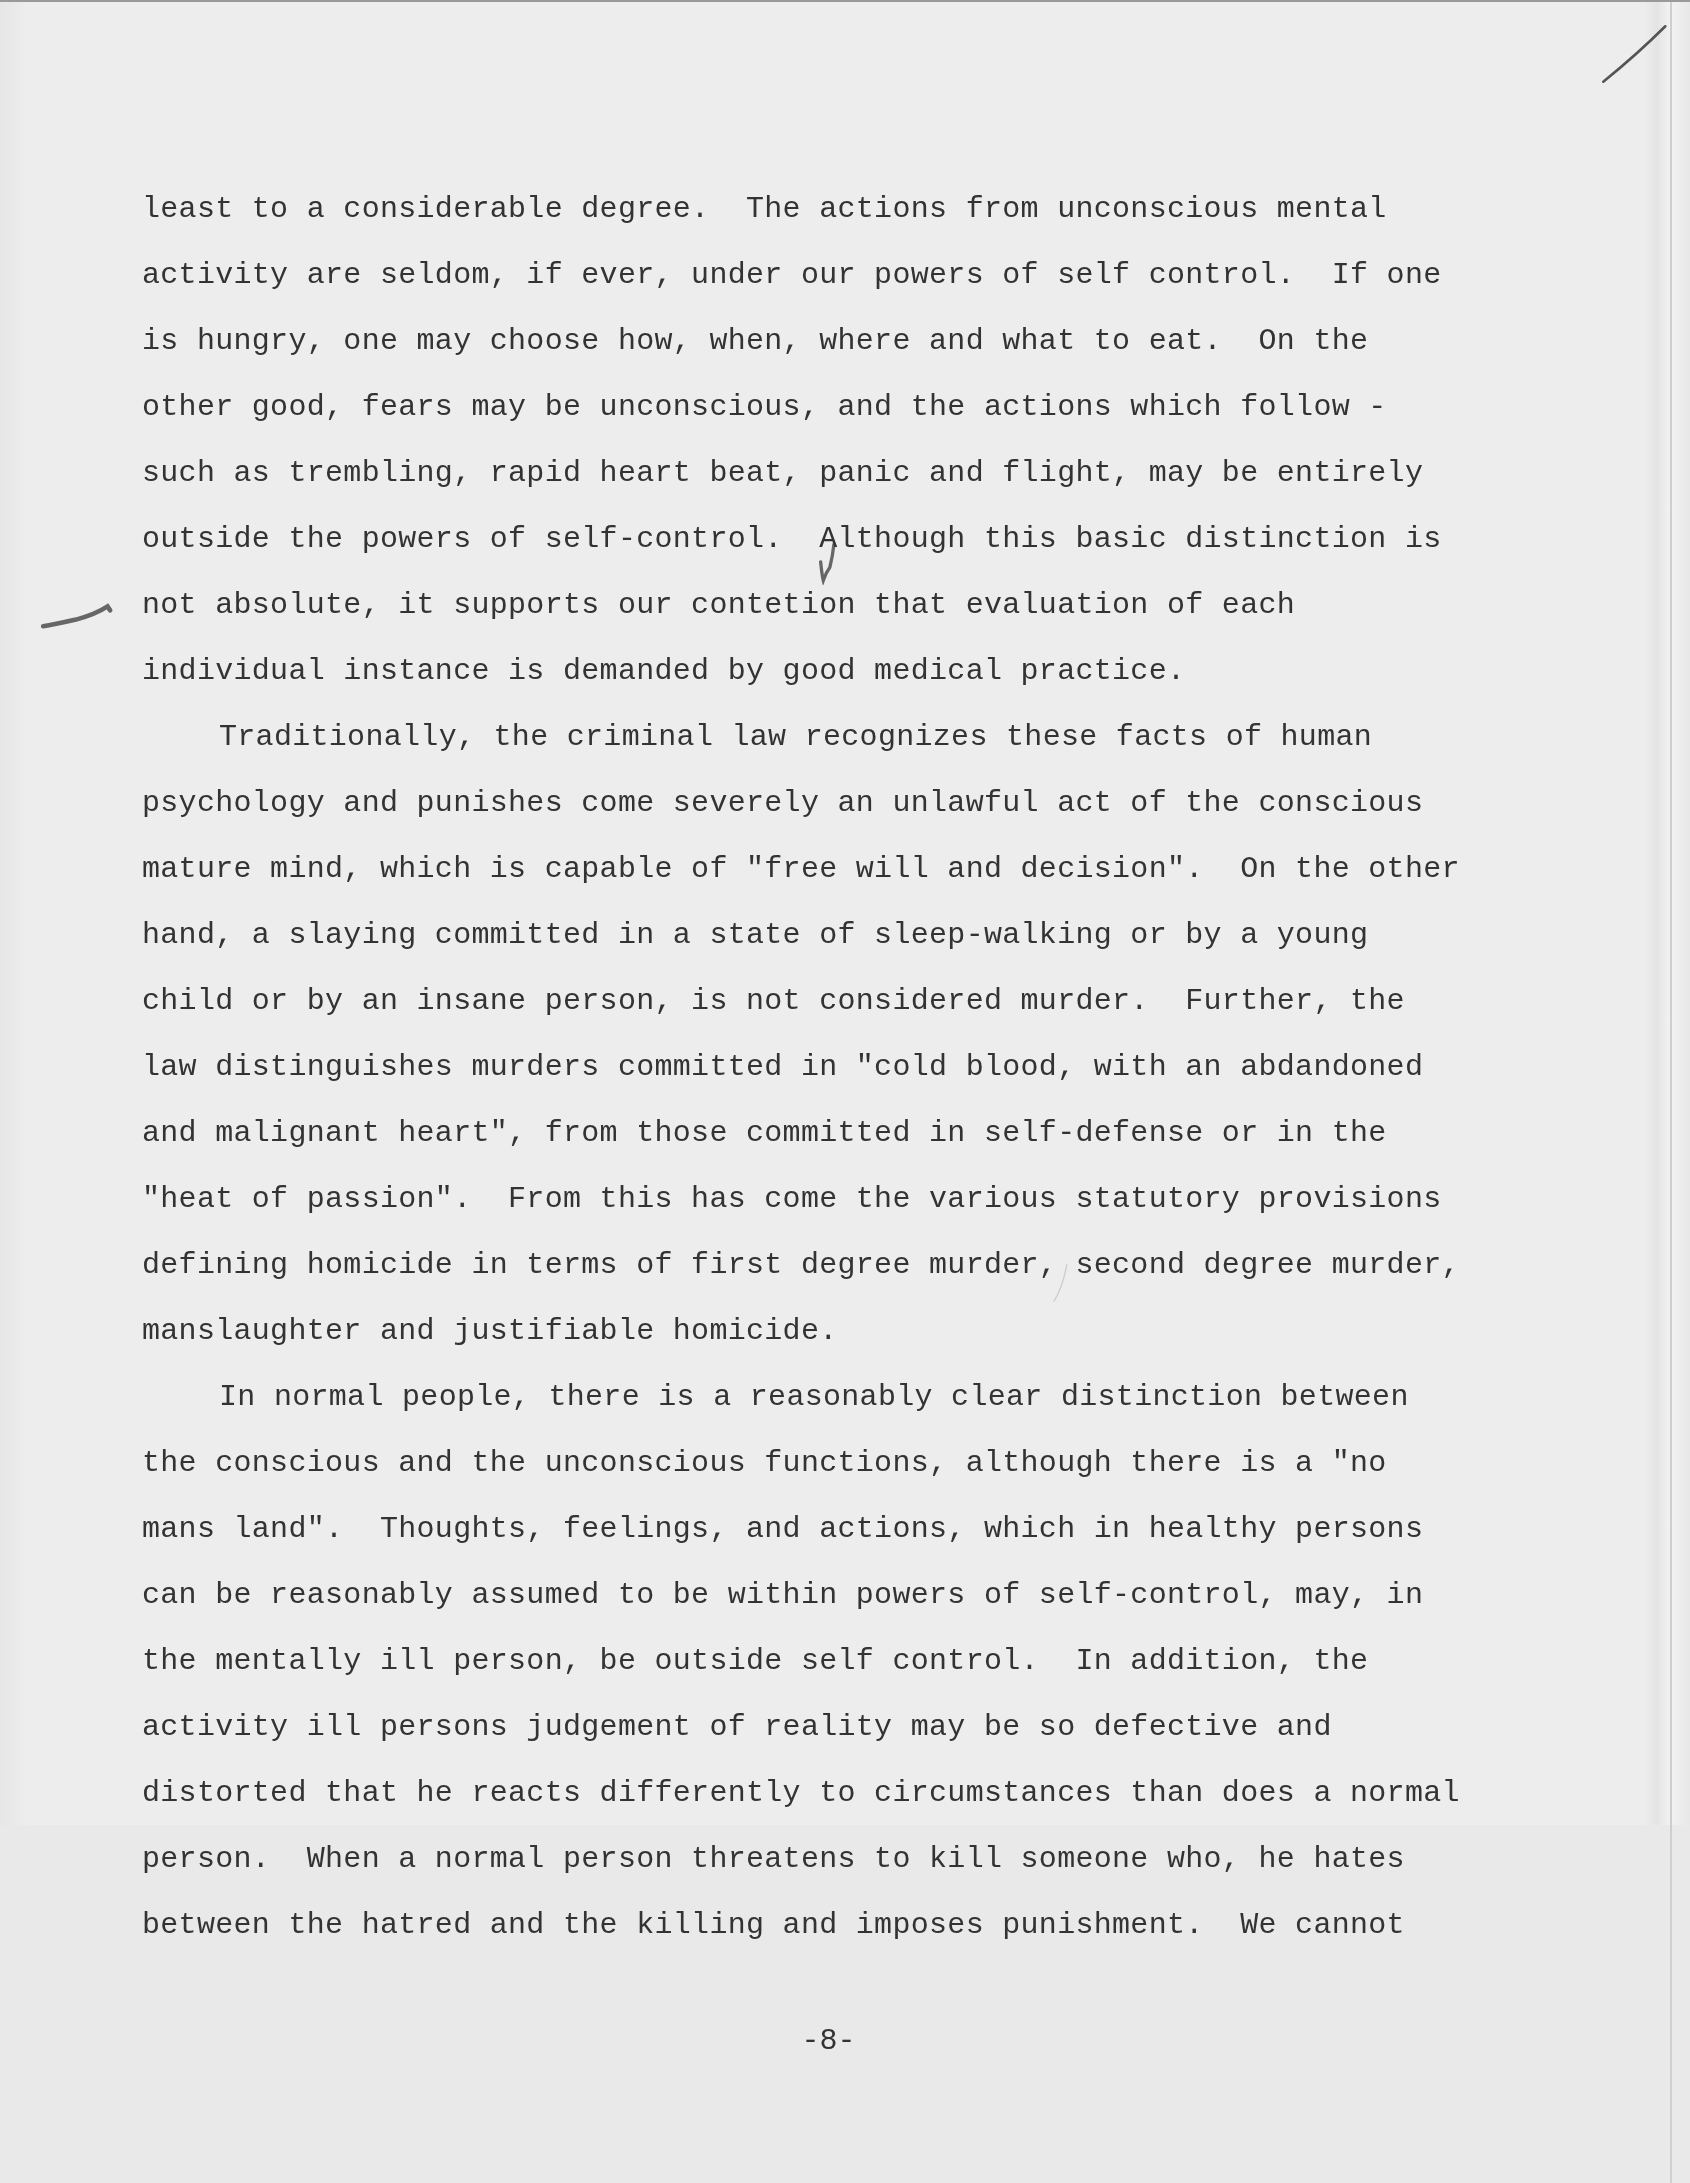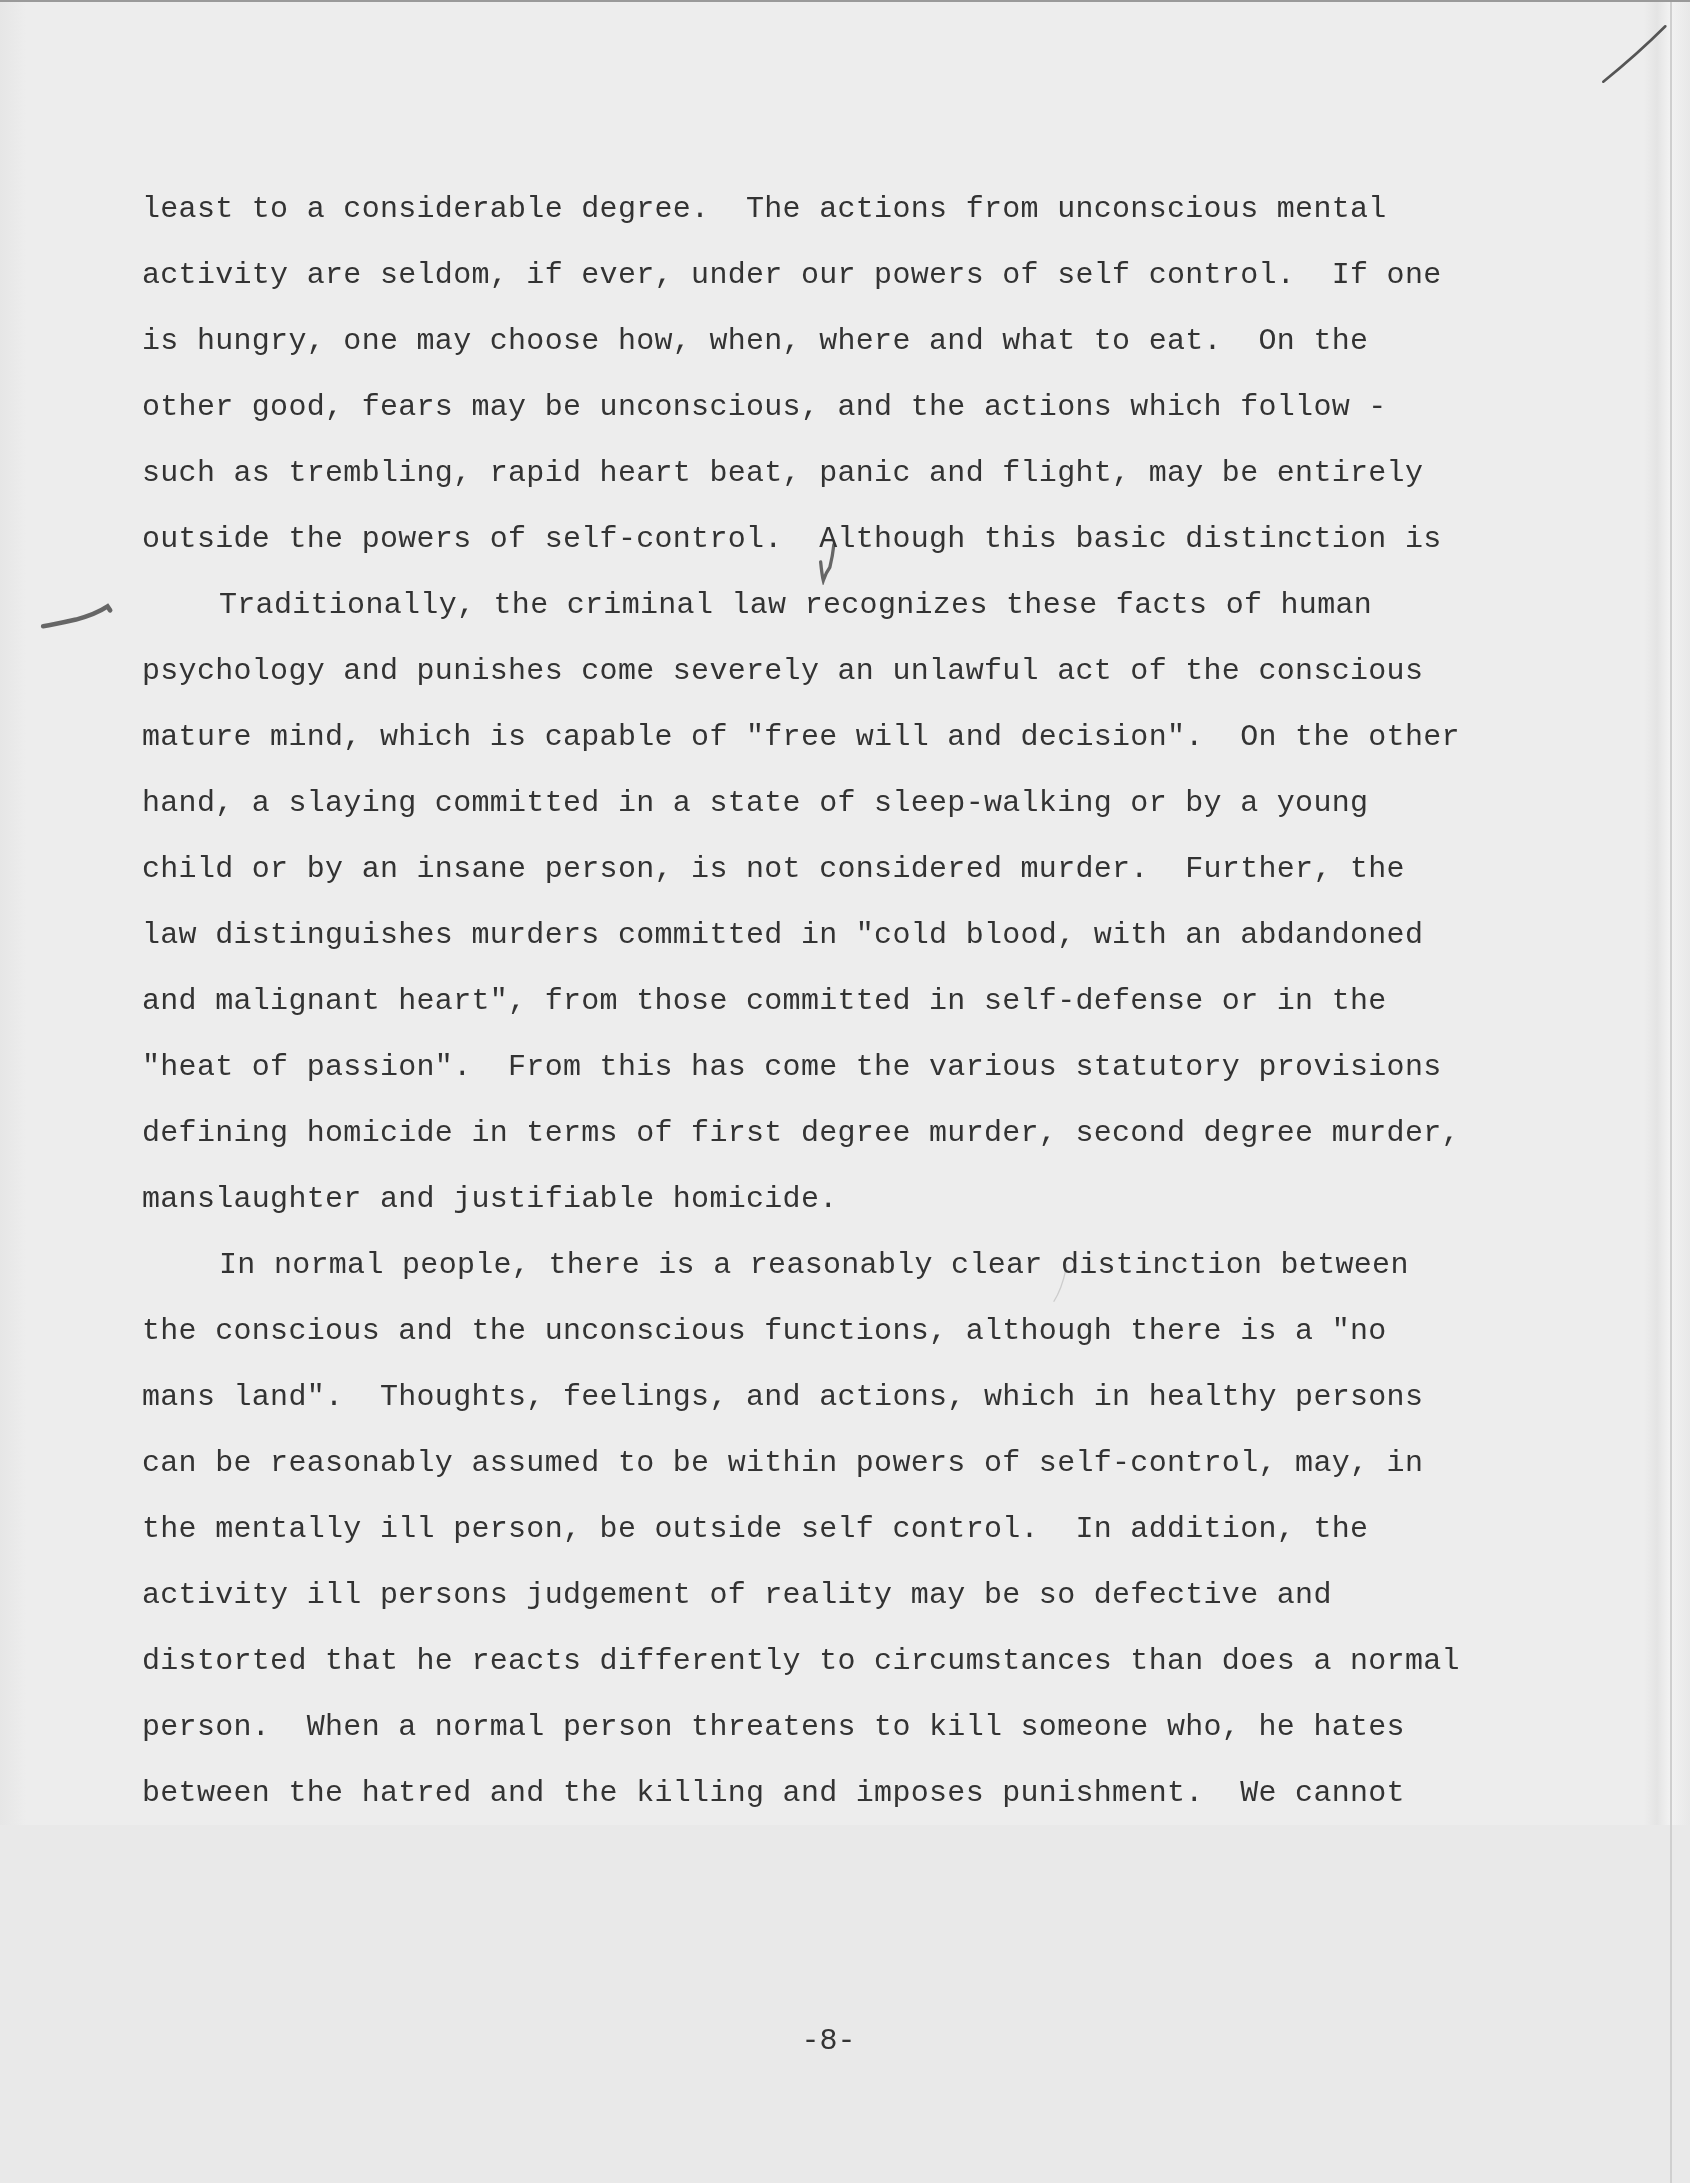--- a/index.html
+++ b/index.html
@@ -116,20 +116,22 @@
   </svg>
 
   <div class="text-block">
     <div>
       <span class="line">least to a considerable degree.  The actions from unconscious mental</span>
       <span class="line">activity are seldom, if ever, under our powers of self control.  If one</span>
       <span class="line">is hungry, one may choose how, when, where and what to eat.  On the</span>
       <span class="line">other good, fears may be unconscious, and the actions which follow -</span>
       <span class="line">such as trembling, rapid heart beat, panic and flight, may be entirely</span>
       <span class="line">outside the powers of self-control.  Although this basic distinction is</span>
+      <span class="line">not absolute, it supports our contetion that evaluation of each</span>
+      <span class="line">individual instance is demanded by good medical practice.</span>
     </div>
     <div>
       <span class="line indent">Traditionally, the criminal law recognizes these facts of human</span>
       <span class="line">psychology and punishes come severely an unlawful act of the conscious</span>
       <span class="line">mature mind, which is capable of "free will and decision".  On the other</span>
       <span class="line">hand, a slaying committed in a state of sleep-walking or by a young</span>
       <span class="line">child or by an insane person, is not considered murder.  Further, the</span>
       <span class="line">law distinguishes murders committed in "cold blood, with an abdandoned</span>
       <span class="line">and malignant heart", from those committed in self-defense or in the</span>
       <span class="line">"heat of passion".  From this has come the various statutory provisions</span>

